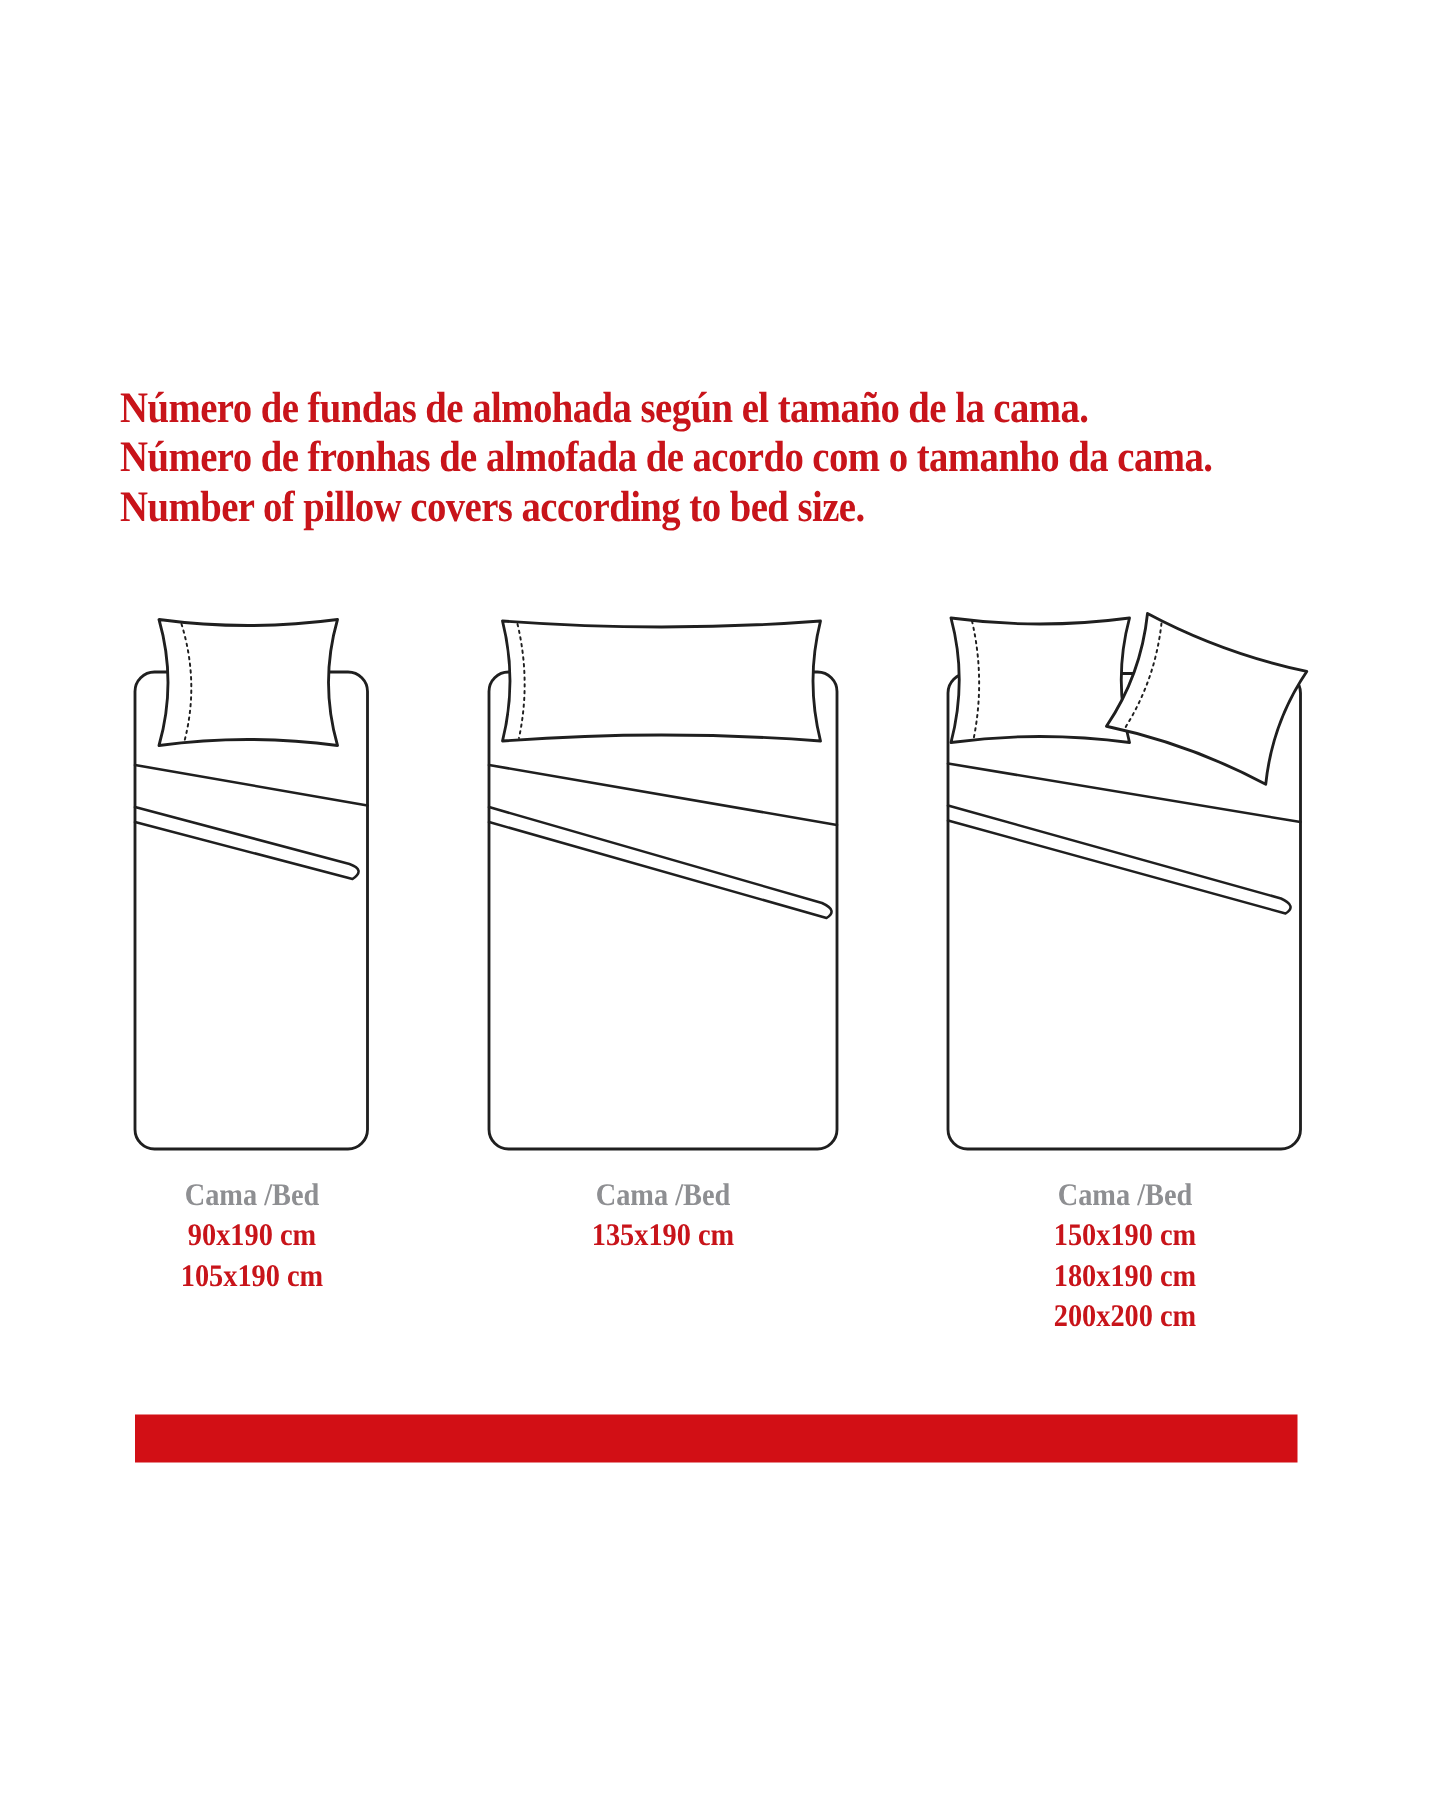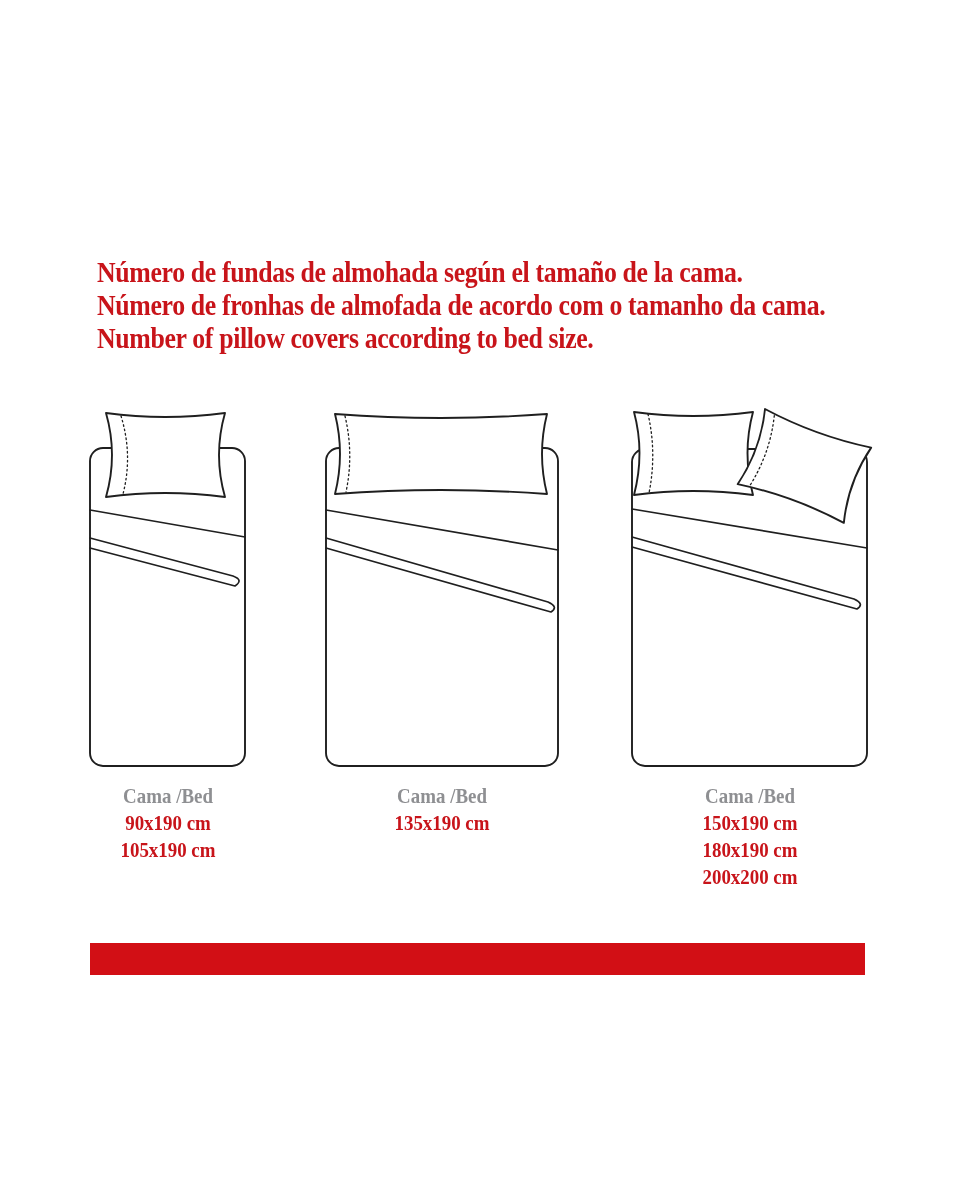--- a/index.html
+++ b/index.html
@@ -1,21 +1,21 @@
 <!DOCTYPE html>
 <html style="--red: #c8141a; --bar: #d20f15; --gray: #8e8f92; --line: #1f1f1f;"><head>
 <meta charset="utf-8">
 <style>
   html,body{margin:0;padding:0;background:#ffffff;}
   #canvas{
     position:relative;width:967px;height:1200px;background:#ffffff;overflow:hidden;
     font-family:"Liberation Serif","DejaVu Serif",serif;
   }
   
-  #heading{position:absolute;left:97px;top:256px;width:860px;}
+  #heading{position:absolute;left:80px;top:256px;width:860px;}
   .head-line{
     font-size:29px;font-weight:bold;color:var(--red,#c8141a);
     line-height:33px;white-space:nowrap;letter-spacing:-0.4px;
     transform:scaleX(0.89);transform-origin:left center;
   }
   
   .bed-svg{position:absolute;}
   .bed-svg path,.bed-svg rect{fill:none;stroke:var(--line,#1f1f1f);}
   .outline{stroke-width:1.9;fill:#ffffff !important;stroke-linejoin:round;stroke-linecap:round;}
   .fold{stroke-width:1.7;stroke-linejoin:round;stroke-linecap:round;}

